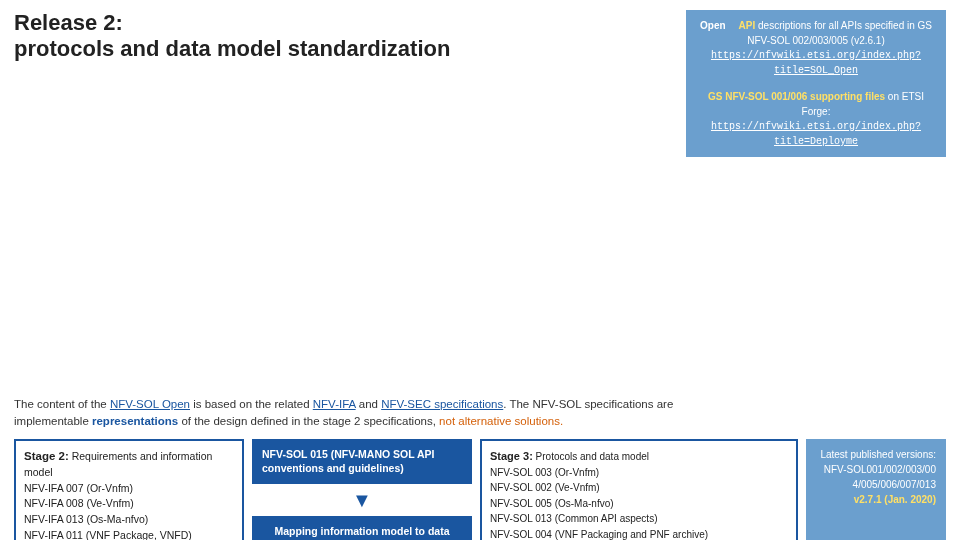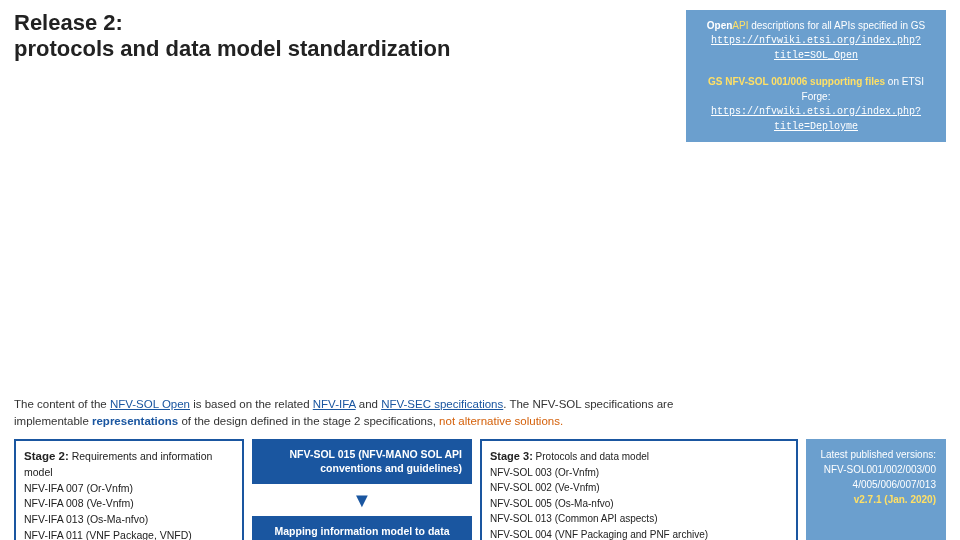--- a/index.html
+++ b/index.html
@@ -97,21 +97,21 @@
       flex: 0 0 220px;
       display: flex;
       flex-direction: column;
       gap: 6px;
     }
     .nfv-sol-box {
       background: #1a56a0;
       color: #fff;
       padding: 8px 10px;
       font-size: 10.5px;
-      text-align: right;
+      text-align: left;
       line-height: 1.4;
       font-weight: bold;
     }
     .arrow-down {
       text-align: center;
       font-size: 20px;
       color: #1a56a0;
       line-height: 1;
     }
     .mapping-box {
@@ -187,21 +187,22 @@
           <span>Release 2:</span><br>
           <span>protocols and data model standardization</span>
         </h1>
       </div>
       <div class="intro-text">
         <span>The content of the <span class="blue-underline">NFV-SOL Open</span> is based on the related <span class="blue-underline">NFV-IFA</span> and <span class="blue-underline">NFV-SEC specifications</span>.</span>
         <span> The NFV-SOL specifications are implementable <span class="blue-bold">representations</span> of the design defined in the stage 2 specifications, <span class="orange">not alternative solutions.</span></span>
       </div>
     </div>
     <div class="api-box">
-      <div><span class="bold-white">Open</span><span style="color:#ffe066;font-weight:normal;">API</span><span> descriptions for all APIs specified in GS</span></div>
+      <div><span class="bold-white">Open</span><span style="color:#ffe066;font-weight:bold;padding-left:13px;">API</span><span> descriptions for all APIs specified in GS</span></div>
+      <div>NFV-SOL 002/003/005 (v2.6.1)</div>
       <div class="underline-link">https://nfvwiki.etsi.org/index.php?title=SOL_Open</div>
       <div style="margin-top:11px;"><span class="yellow-bold">GS NFV-SOL 001/006 supporting files</span><span> on ETSI Forge:</span></div>
       <div class="underline-link">https://nfvwiki.etsi.org/index.php?title=Deployme</div>
     </div>
   </div>
 
   <div class="main-row">
 
     <div class="left-col">
       <div class="stage2-box">

